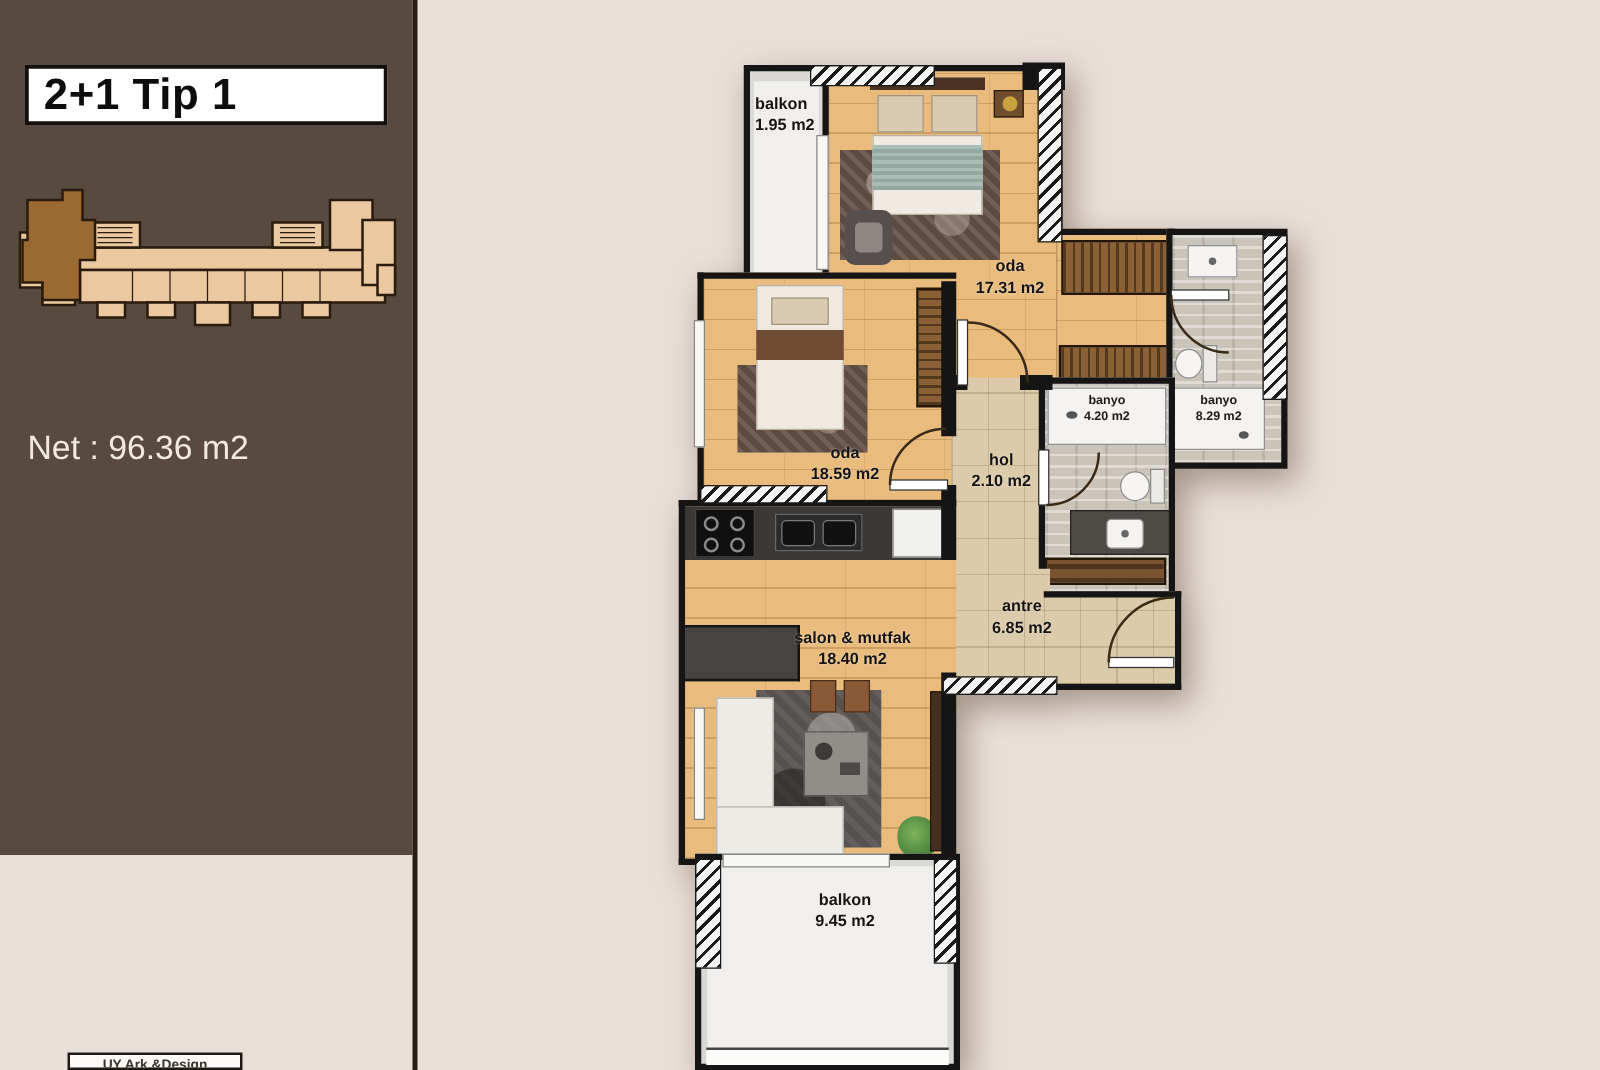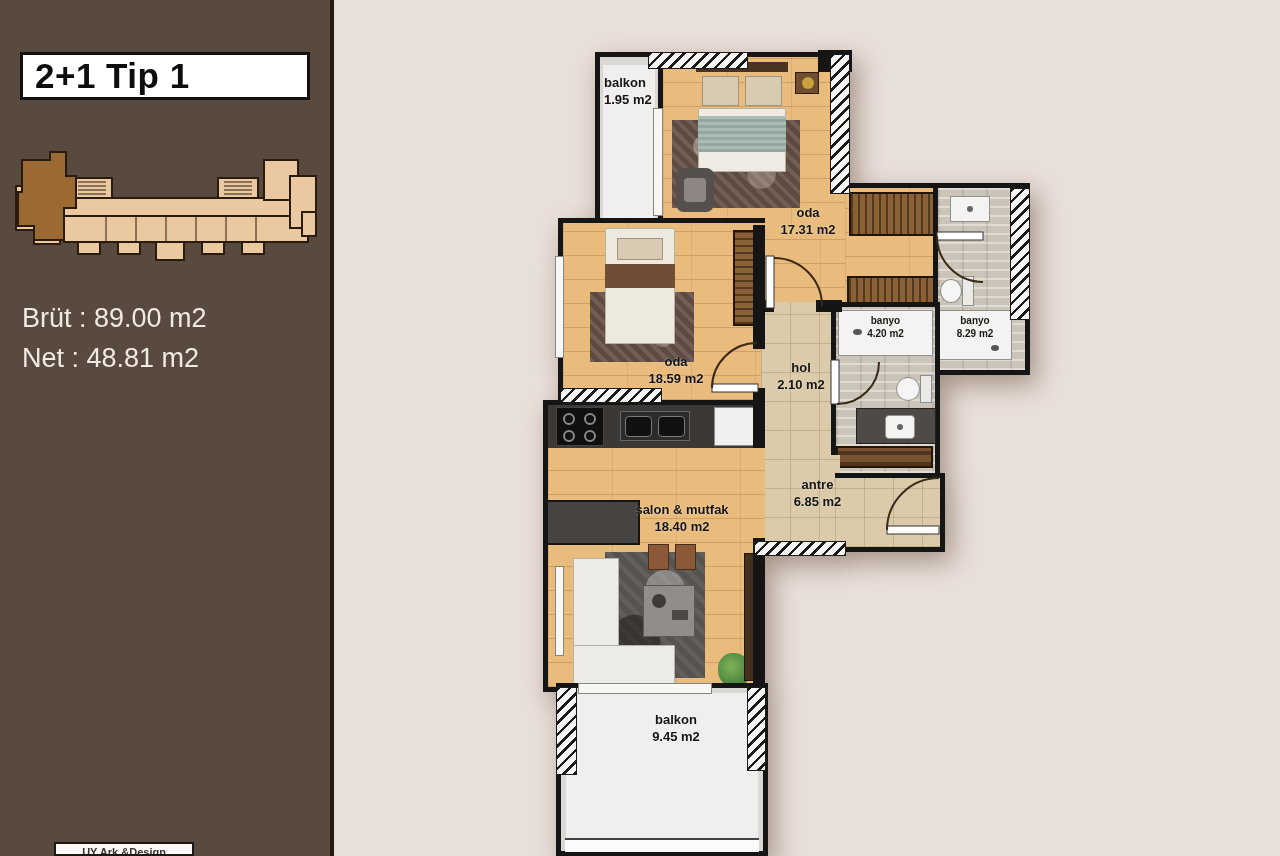--- a/index.html
+++ b/index.html
@@ -3,21 +3,21 @@
 <meta charset="utf-8">
 <style>
   html,body{margin:0;padding:0;}
   body{
     width:1280px;height:856px;position:relative;overflow:hidden;
     background:#e9dfd9;
     font-family:"Liberation Sans", sans-serif;
   }
   .abs{position:absolute;box-sizing:border-box;}
   
-  #sidebar{left:0;top:0;width:330px;height:856px;background:#594a40;}
+  #sidebar{left:0;top:0;width:330px;height:684px;background:#594a40;}
   #sidebar-edge{left:330px;top:0;width:4px;height:856px;background:#261c14;}
   #title-box{left:20px;top:52px;width:290px;height:48px;background:#ffffff;
     border:3px solid #15100b;color:#0d0d0d;font-size:35px;font-weight:600;
     line-height:42px;padding-left:12px;letter-spacing:.5px;}
   #keyplan{left:6px;top:146px;width:318px;height:128px;}
   .area-line{left:22px;width:290px;height:37px;color:#f2eadf;font-size:27px;line-height:37px;}
   #credit-box{left:54px;top:842px;width:140px;height:14px;background:#fbfaf8;
     border:2px solid #1d1812;overflow:hidden;font-size:11px;font-weight:bold;
     color:#3a332c;text-align:center;line-height:17px;}
   
@@ -94,22 +94,21 @@
       <line x1="100" y1="70" x2="100" y2="96"></line>
         <line x1="130" y1="70" x2="130" y2="96"></line>
       <line x1="160" y1="70" x2="160" y2="96"></line>
         <line x1="190" y1="70" x2="190" y2="96"></line>
       <line x1="220" y1="70" x2="220" y2="96"></line>
         <line x1="250" y1="70" x2="250" y2="96"></line>
     </g>
     <path d="M 16 14 L 44 14 L 44 6 L 60 6 L 60 30 L 70 30 L 70 62 L 58 62 L 58 94 L 28 94 L 28 80 L 12 80 L 12 46 L 16 46 Z" fill="#9b6a33" stroke="#2b1b0d" stroke-width="2"></path>
   </svg>
 
-  <div class="abs area-line" style="top:300px">Brüt : 89.00 m2</div>
-  <div class="abs area-line" style="top:340px">Net : 48.81 m2</div>
+  <div class="abs area-line" style="top:340px">Net : 96.36 m2</div>
   <div class="abs" id="credit-box">UY Ark.&amp;Design</div>
 </div>
 <div class="abs" id="sidebar-edge"></div>
 
 <div class="abs" id="plan">
 
   <div class="abs room balc" style="left:595px;top:52px;width:70px;height:178px">
     <div class="abs balc-inner" style="left:3px;top:8px;width:52px;height:156px"></div>
   </div>
 

